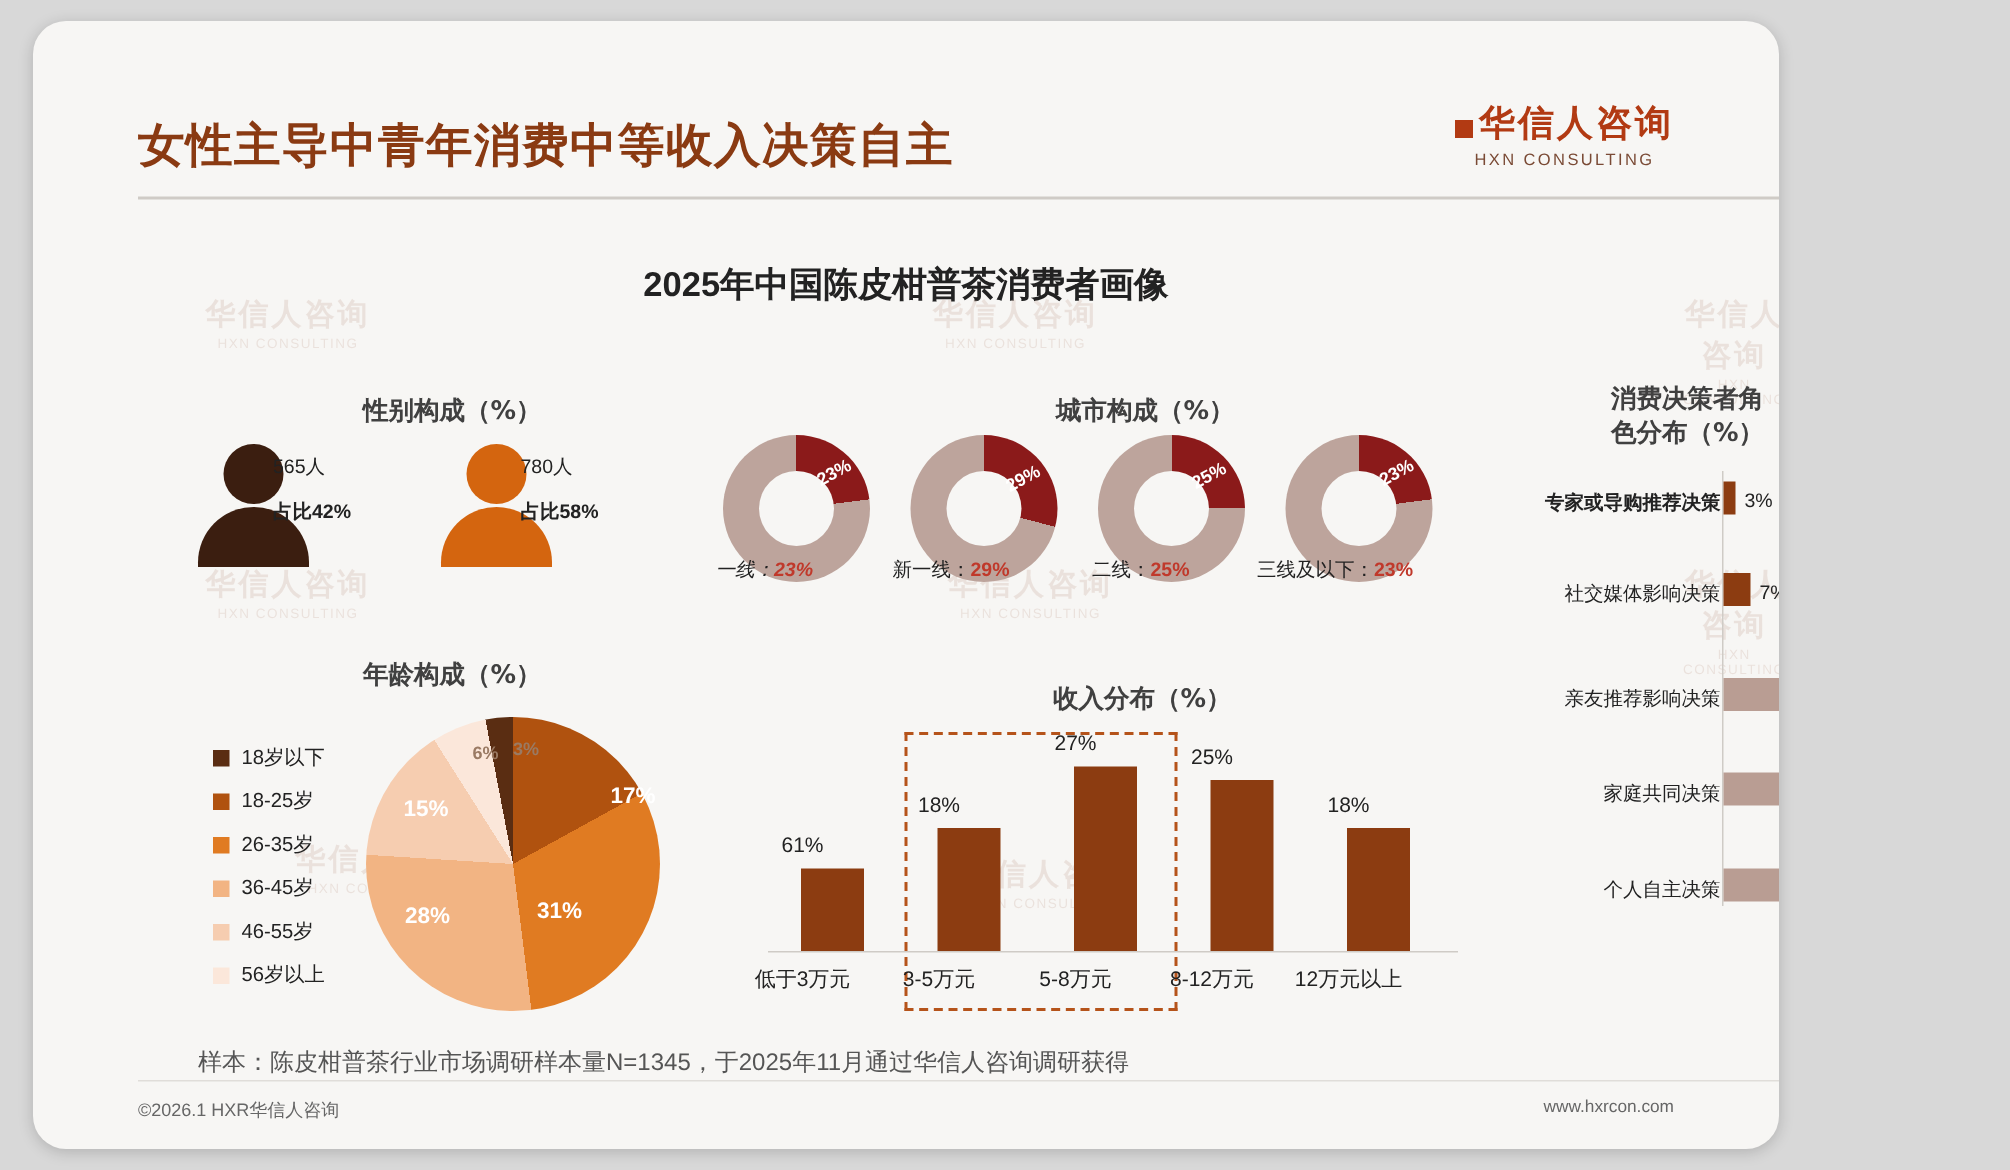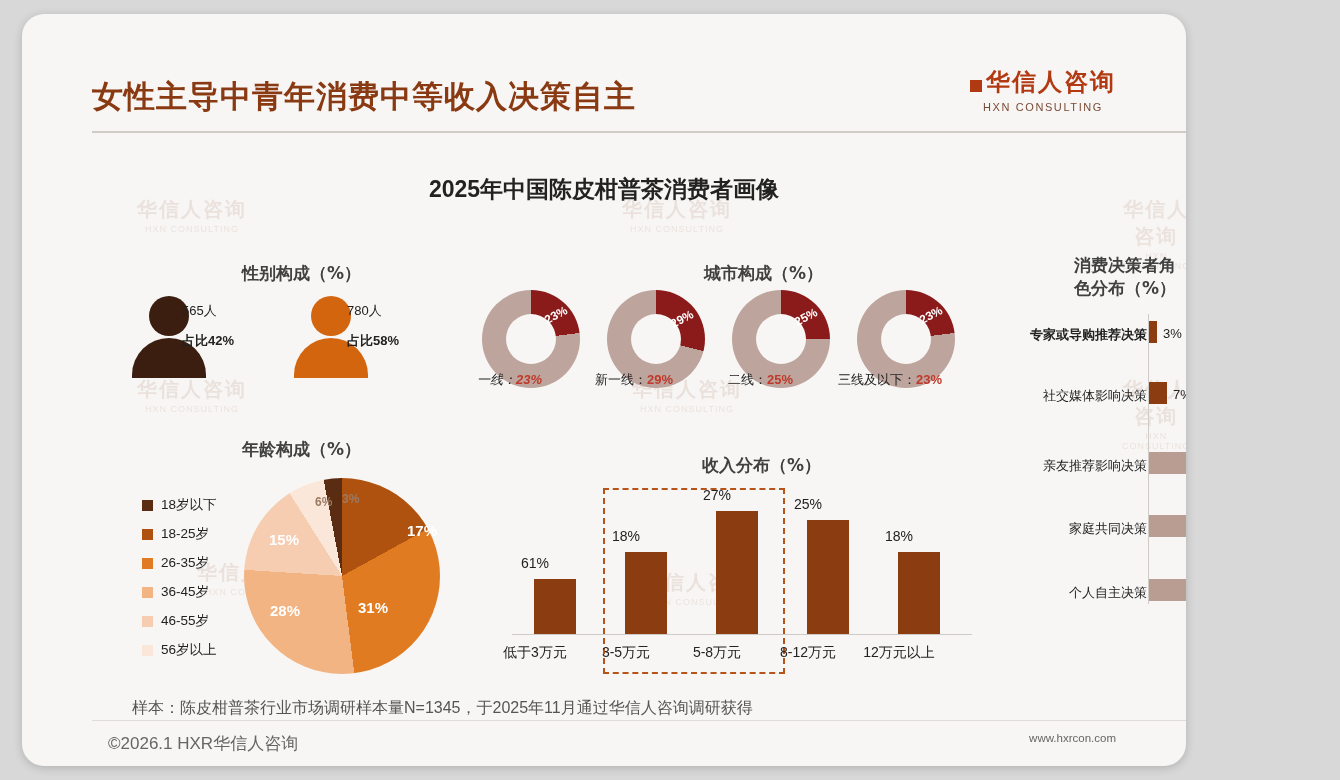--- a/index.html
+++ b/index.html
@@ -61,21 +61,21 @@
   .dashbox{position:absolute;border:2px dashed #b5531a;}
 
   
   .hb-lab{position:absolute;font-size:13px;color:#222;text-align:right;width:140px;}
   .hb{position:absolute;height:22px;}
   .hb-val{position:absolute;font-size:13px;color:#222;}
   .vaxis{position:absolute;width:1px;background:#cfcbc6;}
 
   .footnote{position:absolute;left:110px;top:684px;font-size:16px;color:#555;}
   .foot-line{position:absolute;left:70px;top:706px;width:1160px;height:1px;background:#e0ddd9;}
-  .foot-left{position:absolute;left:86px;top:718px;font-size:17px;color:#666;}
+  .foot-left{position:absolute;left:70px;top:718px;font-size:12px;color:#666;}
   .foot-right{position:absolute;right:70px;top:718px;font-size:11.5px;color:#666;}
 </style>
 </head>
 <body>
 
 <div class="slide">
 
   <div class="title-bar"></div>
   <div class="main-title">女性主导中青年消费中等收入决策自主</div>
   <div class="logo">

